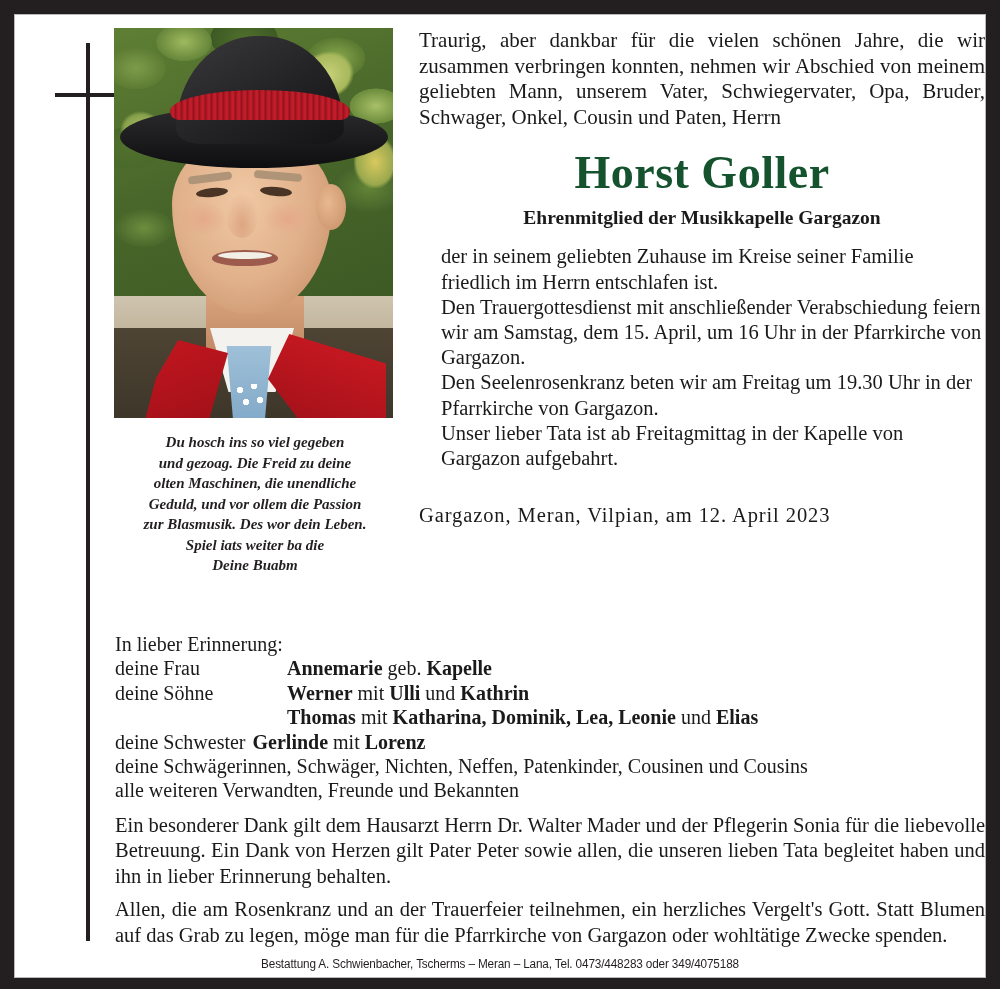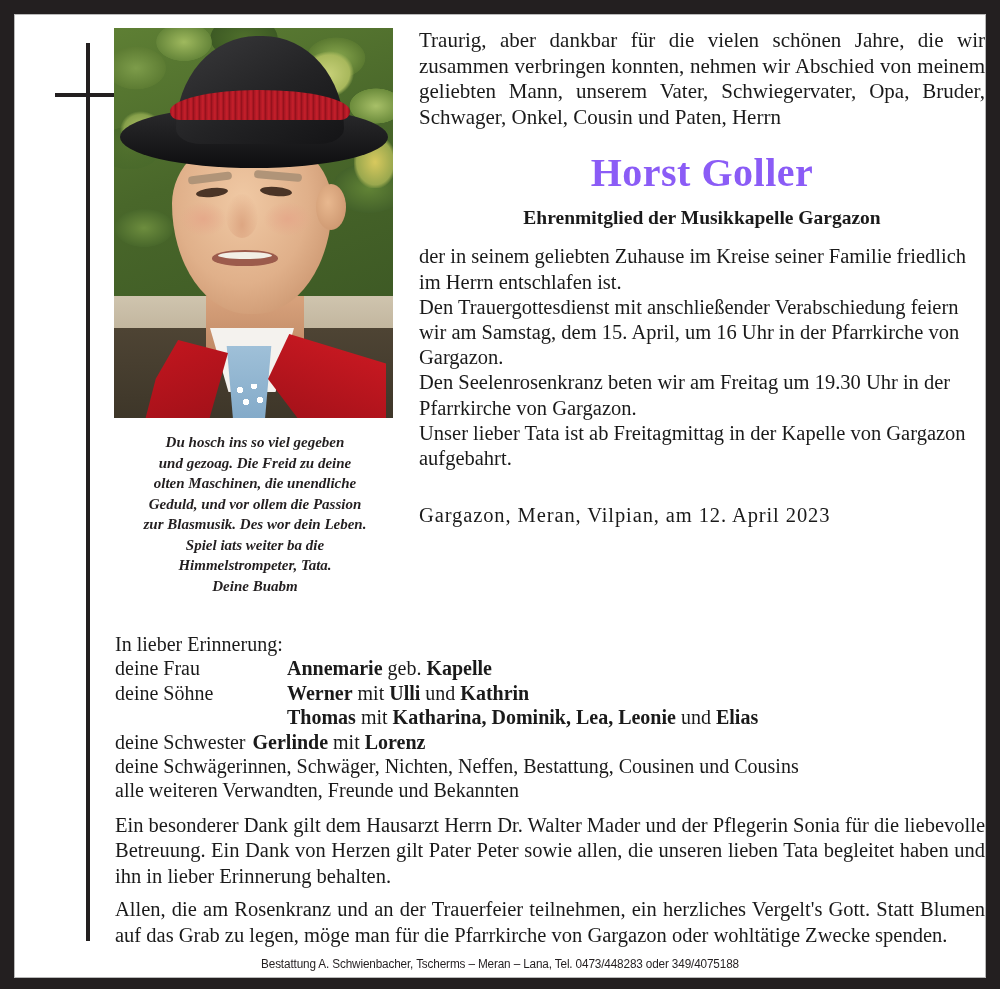--- a/index.html
+++ b/index.html
@@ -231,46 +231,47 @@
     width: 566px;
   }
   .intro {
     font-size: 21px;
     line-height: 25.6px;
     text-align: justify;
     text-align-last: left;
   }
   .deceased-name {
     text-align: center;
-    font-size: 40px;
+    font-size: 46px;
     font-weight: bold;
     line-height: 52px;
     letter-spacing: 0.5px;
     margin-top: 17px;
-    color: #8b5cf6;
+    color: #14532d;
   }
   .member-line {
     text-align: center;
     font-size: 19.5px;
     font-weight: bold;
     line-height: 24px;
     margin-top: 7px;
   }
   .dates {
     text-align: center;
     font-size: 21px;
     font-weight: bold;
     line-height: 26px;
     margin-top: 9px;
   }
   .dates .gap { display: inline-block; width: 22px; }
   .body-text {
     margin-top: 14px;
     font-size: 20.5px;
     line-height: 25.2px;
+    margin-left: 22px;
   }
   .body-text p { margin: 0; }
   .place-date {
     margin-top: 32px;
     font-size: 20.5px;
     line-height: 25px;
     letter-spacing: 0.9px;
   }
 
   
@@ -367,21 +368,20 @@
       <div class="hatband"></div>
     </div>
 
     <div class="verse">
       <div>Du hosch ins so viel gegeben</div>
       <div>und gezoag. Die Freid zu deine</div>
       <div>olten Maschinen, die unendliche</div>
       <div>Geduld, und vor ollem die Passion</div>
       <div>zur Blasmusik. Des wor dein Leben.</div>
       <div>Spiel iats weiter ba die</div>
-      <div>Himmelstrompeter, Tata.</div>
       <div>Deine Buabm</div>
     </div>
 
     <div class="right-col">
       <div class="intro">Traurig, aber dankbar für die vielen schönen Jahre, die wir zusammen verbringen konnten, nehmen wir Abschied von meinem geliebten Mann, unserem Vater, Schwiegervater, Opa, Bruder, Schwager, Onkel, Cousin und Paten, Herrn</div>
 
       <div class="deceased-name">Horst Goller</div>
 
       <div class="member-line">Ehrenmitglied der Musikkapelle Gargazon</div>
 
@@ -408,21 +408,21 @@
         <span class="names"><b>Werner</b> mit <b>Ulli</b> und <b>Kathrin</b></span>
       </div>
       <div class="family-row">
         <span class="rel"></span>
         <span class="names"><b>Thomas</b> mit <b>Katharina, Dominik, Lea, Leonie</b> und <b>Elias</b></span>
       </div>
       <div class="family-row">
         <span class="rel-inline">deine Schwester</span>
         <span class="names"><b>Gerlinde</b> mit <b>Lorenz</b></span>
       </div>
-      <div class="plain">deine Schwägerinnen, Schwäger, Nichten, Neffen, Bestattung, Cousinen und Cousins</div>
+      <div class="plain">deine Schwägerinnen, Schwäger, Nichten, Neffen, Patenkinder, Cousinen und Cousins</div>
       <div class="plain">alle weiteren Verwandten, Freunde und Bekannten</div>
     </div>
 
     <div class="thanks">
       <p>Ein besonderer Dank gilt dem Hausarzt Herrn Dr. Walter Mader und der Pflegerin Sonia für die liebevolle Betreuung. Ein Dank von Herzen gilt Pater Peter sowie allen, die unseren lieben Tata begleitet haben und ihn in lieber Erinnerung behalten.</p>
       <p>Allen, die am Rosenkranz und an der Trauerfeier teilnehmen, ein herzliches Vergelt's Gott. Statt Blumen auf das Grab zu legen, möge man für die Pfarrkirche von Gargazon oder wohltätige Zwecke spenden.</p>
     </div>
 
     <div class="footer">Bestattung A. Schwienbacher, Tscherms – Meran – Lana, Tel. 0473/448283 oder 349/4075188</div>
 

